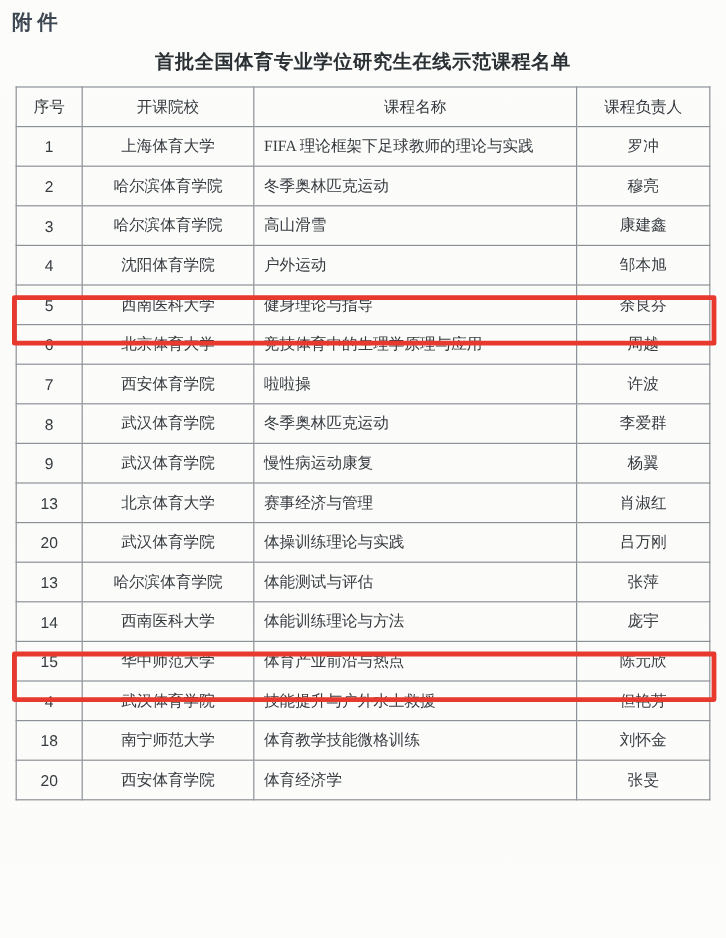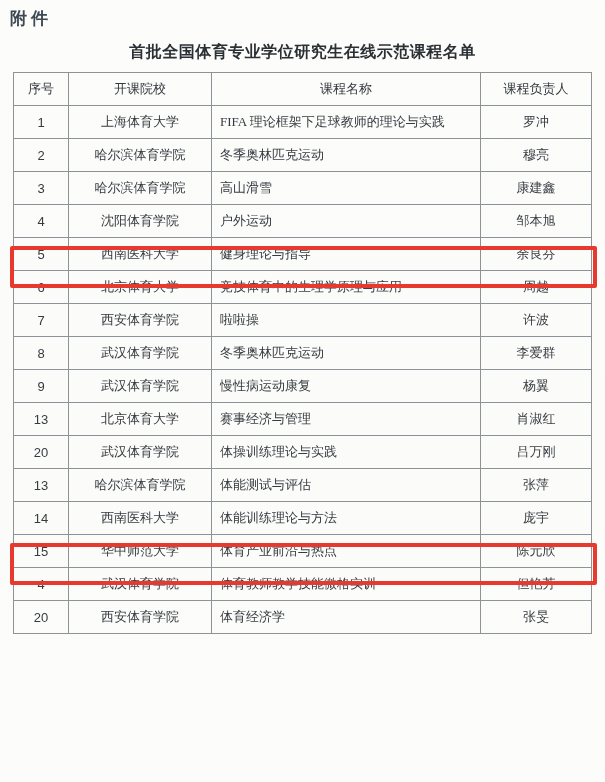--- a/index.html
+++ b/index.html
@@ -183,22 +183,28 @@
   </tr>
         <tr>
     <td class="c-no">15</td>
     <td class="c-school">华中师范大学</td>
     <td class="c-course">体育产业前沿与热点</td>
     <td class="c-leader">陈元欣</td>
   </tr>
         <tr>
     <td class="c-no">4</td>
     <td class="c-school">武汉体育学院</td>
-    <td class="c-course">体育教师教学技能微格实训</td>
+    <td class="c-course">技能提升与户外水上救援</td>
     <td class="c-leader">但艳芳</td>
+  </tr>
+        <tr>
+    <td class="c-no">18</td>
+    <td class="c-school">南宁师范大学</td>
+    <td class="c-course">体育教学技能微格训练</td>
+    <td class="c-leader">刘怀金</td>
   </tr>
         <tr>
     <td class="c-no">20</td>
     <td class="c-school">西安体育学院</td>
     <td class="c-course">体育经济学</td>
     <td class="c-leader">张旻</td>
   </tr>
       </tbody>
   </table>
 

